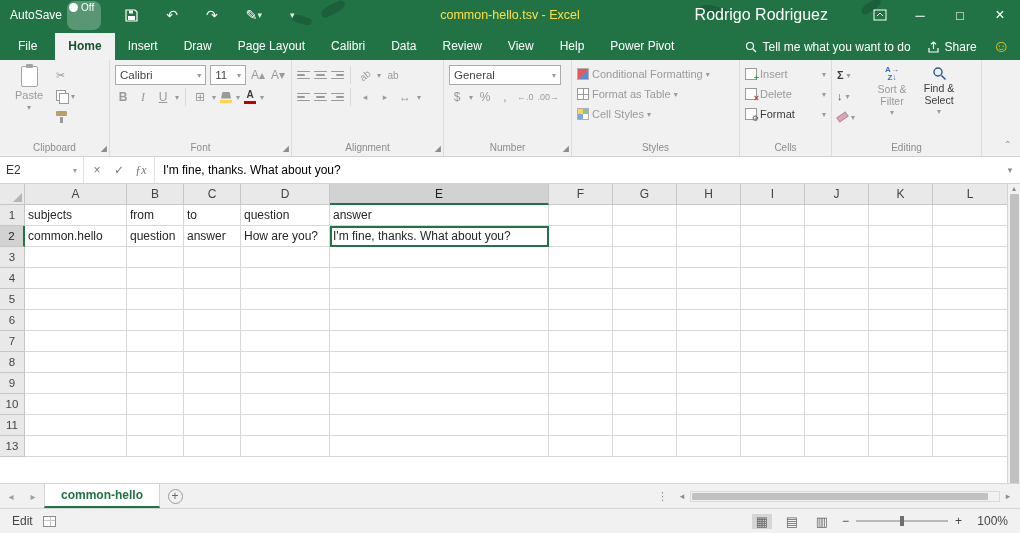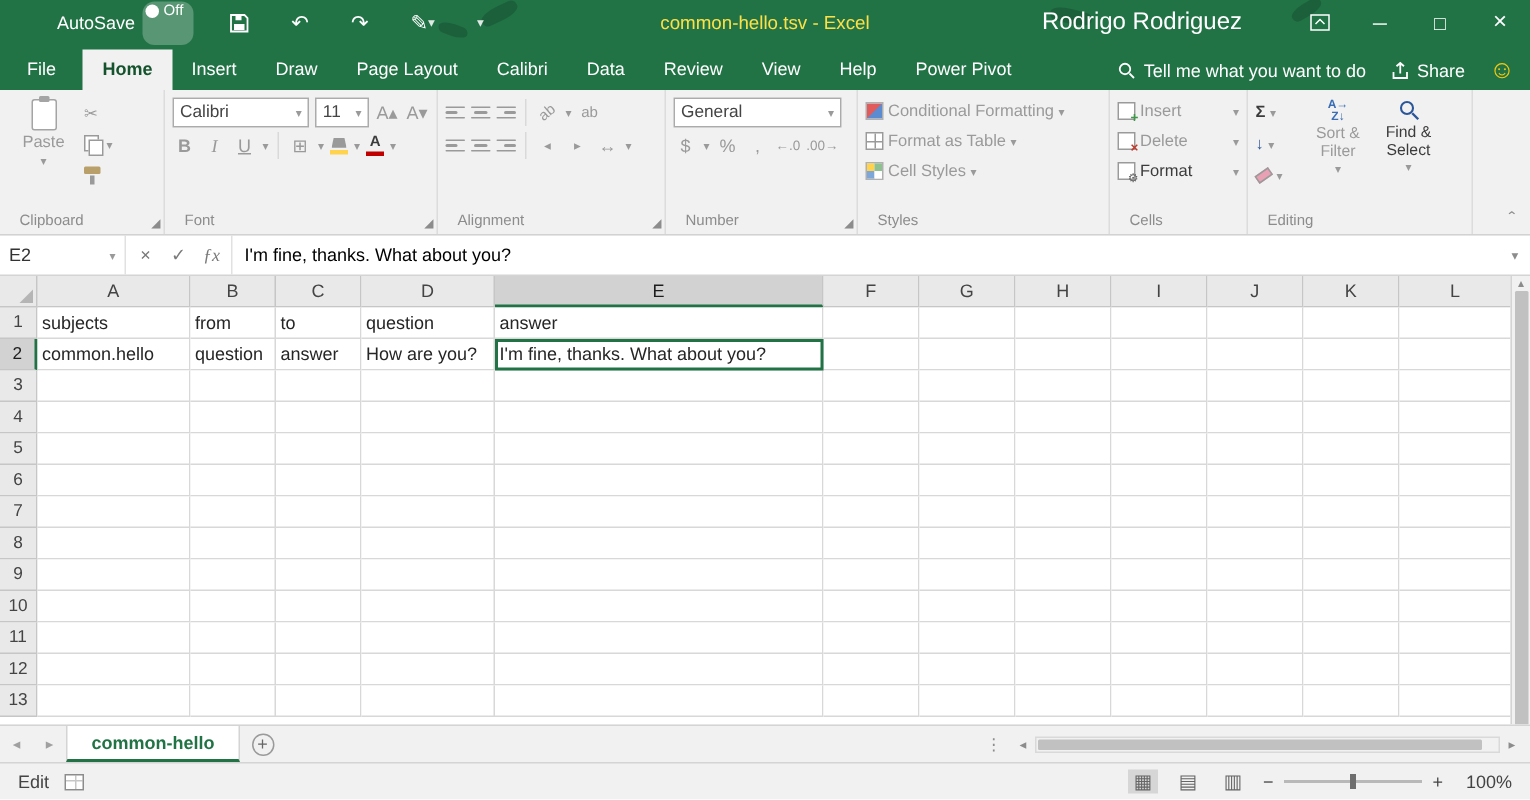--- a/index.html
+++ b/index.html
@@ -2,21 +2,21 @@
 <html><head>
 <meta charset="utf-8">
 <style>
   * { box-sizing: border-box; margin: 0; padding: 0; }
   html,body { width:1020px; height:533px; overflow:hidden; }
   body { font-family:"Liberation Sans","DejaVu Sans",sans-serif; font-size:12px; background:#fff; color:#262626; }
   .app { width:1020px; height:533px; display:flex; flex-direction:column; }
 
   
   .titlebar { height:30px; background:#217346; color:#fff; display:flex; align-items:center; position:relative; flex:0 0 auto; }
-  .tb-left { display:flex; align-items:center; gap:20px; padding-left:10px; z-index:2;margin-left:28px; }
+  .tb-left { display:flex; align-items:center; gap:20px; padding-left:10px; z-index:2; }
   .autosave { display:flex; align-items:center; gap:5px; font-size:12px; }
   .as-pill { display:inline-flex; align-items:center; gap:3px; background:rgba(255,255,255,.25); border-radius:8px; padding:1px 7px 17px 2px; font-size:10px; }
   .as-dot { width:9px; height:9px; border-radius:50%; background:#fff; display:inline-block; }
   .qa-btn { color:#fff; font-size:14px; padding:0 4px; cursor:default; display:inline-flex; align-items:center; }
   .qa-sep { font-size:9px; opacity:.85; }
   .tb-title { position:absolute; left:0; right:0; text-align:center; font-size:12.5px; color:#fde047; z-index:1; }
   .tb-right { margin-left:auto; display:flex; align-items:center; z-index:2; }
   .tb-user { font-size:16px; margin-right:32px; }
   .winbtn { width:40px; height:30px; display:flex; align-items:center; justify-content:center; font-size:13px; }
   .leaf { position:absolute; background:rgba(0,0,0,.16); border-radius:50% 4px 50% 4px; }
@@ -28,21 +28,21 @@
   .rtab.active { background:#f1f1f1; color:#14532d; font-weight:bold; }
   .tabrow-right { margin-left:auto; display:flex; align-items:center; gap:16px; padding-right:10px; padding-bottom:5px; }
   .tellme { display:flex; align-items:center; gap:6px; font-size:12px; }
   .share { display:flex; align-items:center; gap:5px; font-size:12px; }
   .smiley { color:#f2c811; font-size:17px; line-height:1; }
 
   
   .ribbon { height:97px; background:#f1f1f1; border-bottom:1px solid #d2d2d2; display:flex; position:relative; flex:0 0 auto; }
   .rgroup { position:relative; display:flex; flex-direction:column; justify-content:space-between; border-right:1px solid #dcdcdc; padding:4px 5px 0; }
   .gcontent { display:flex; gap:3px; flex:1; }
-  .glabel { font-size:10px; color:#8c8c8c; padding:2px 8px 3px; }
+  .glabel { font-size:10px; color:#8c8c8c; text-align:center; padding:2px 8px 3px; }
   .launcher { position:absolute; right:2px; bottom:3px; font-size:8px; color:#8c8c8c; }
   .dim { color:#9a9a9a; }
   .dark { color:#3b3b3b; }
   .caret { font-size:8px; color:#9a9a9a; }
   .btn-lg { display:flex; flex-direction:column; align-items:center; justify-content:flex-start; width:48px; gap:2px; font-size:11px; padding-top:2px; }
   .smallcol { display:flex; flex-direction:column; gap:5px; padding-top:3px; }
   .sbtn { display:flex; align-items:center; gap:3px; font-size:11px; height:16px; }
   .rrow { display:flex; align-items:center; gap:4px; height:22px; }
   .selectbox { background:#fff; border:1px solid #ababab; display:flex; align-items:center; justify-content:space-between; padding:1px 4px; height:20px; font-size:11.5px; color:#444; }
   .fontname { width:92px; }
@@ -648,35 +648,20 @@
             <div class="cell" style="width: 219px;"></div>
             <div class="cell" style="width: 64px;"></div>
             <div class="cell" style="width: 64px;"></div>
             <div class="cell" style="width: 64px;"></div>
             <div class="cell" style="width: 64px;"></div>
             <div class="cell" style="width: 64px;"></div>
             <div class="cell" style="width: 64px;"></div>
             <div class="cell" style="width: 75px;"></div>
           </div>
           <div class="grid-row">
-            <div class="row-hdr">12</div>
-            <div class="cell" style="width: 102px;"></div>
-            <div class="cell" style="width: 57px;"></div>
-            <div class="cell" style="width: 57px;"></div>
-            <div class="cell" style="width: 89px;"></div>
-            <div class="cell" style="width: 219px;"></div>
-            <div class="cell" style="width: 64px;"></div>
-            <div class="cell" style="width: 64px;"></div>
-            <div class="cell" style="width: 64px;"></div>
-            <div class="cell" style="width: 64px;"></div>
-            <div class="cell" style="width: 64px;"></div>
-            <div class="cell" style="width: 64px;"></div>
-            <div class="cell" style="width: 75px;"></div>
-          </div>
-          <div class="grid-row">
             <div class="row-hdr">13</div>
             <div class="cell" style="width: 102px;"></div>
             <div class="cell" style="width: 57px;"></div>
             <div class="cell" style="width: 57px;"></div>
             <div class="cell" style="width: 89px;"></div>
             <div class="cell" style="width: 219px;"></div>
             <div class="cell" style="width: 64px;"></div>
             <div class="cell" style="width: 64px;"></div>
             <div class="cell" style="width: 64px;"></div>
             <div class="cell" style="width: 64px;"></div>

